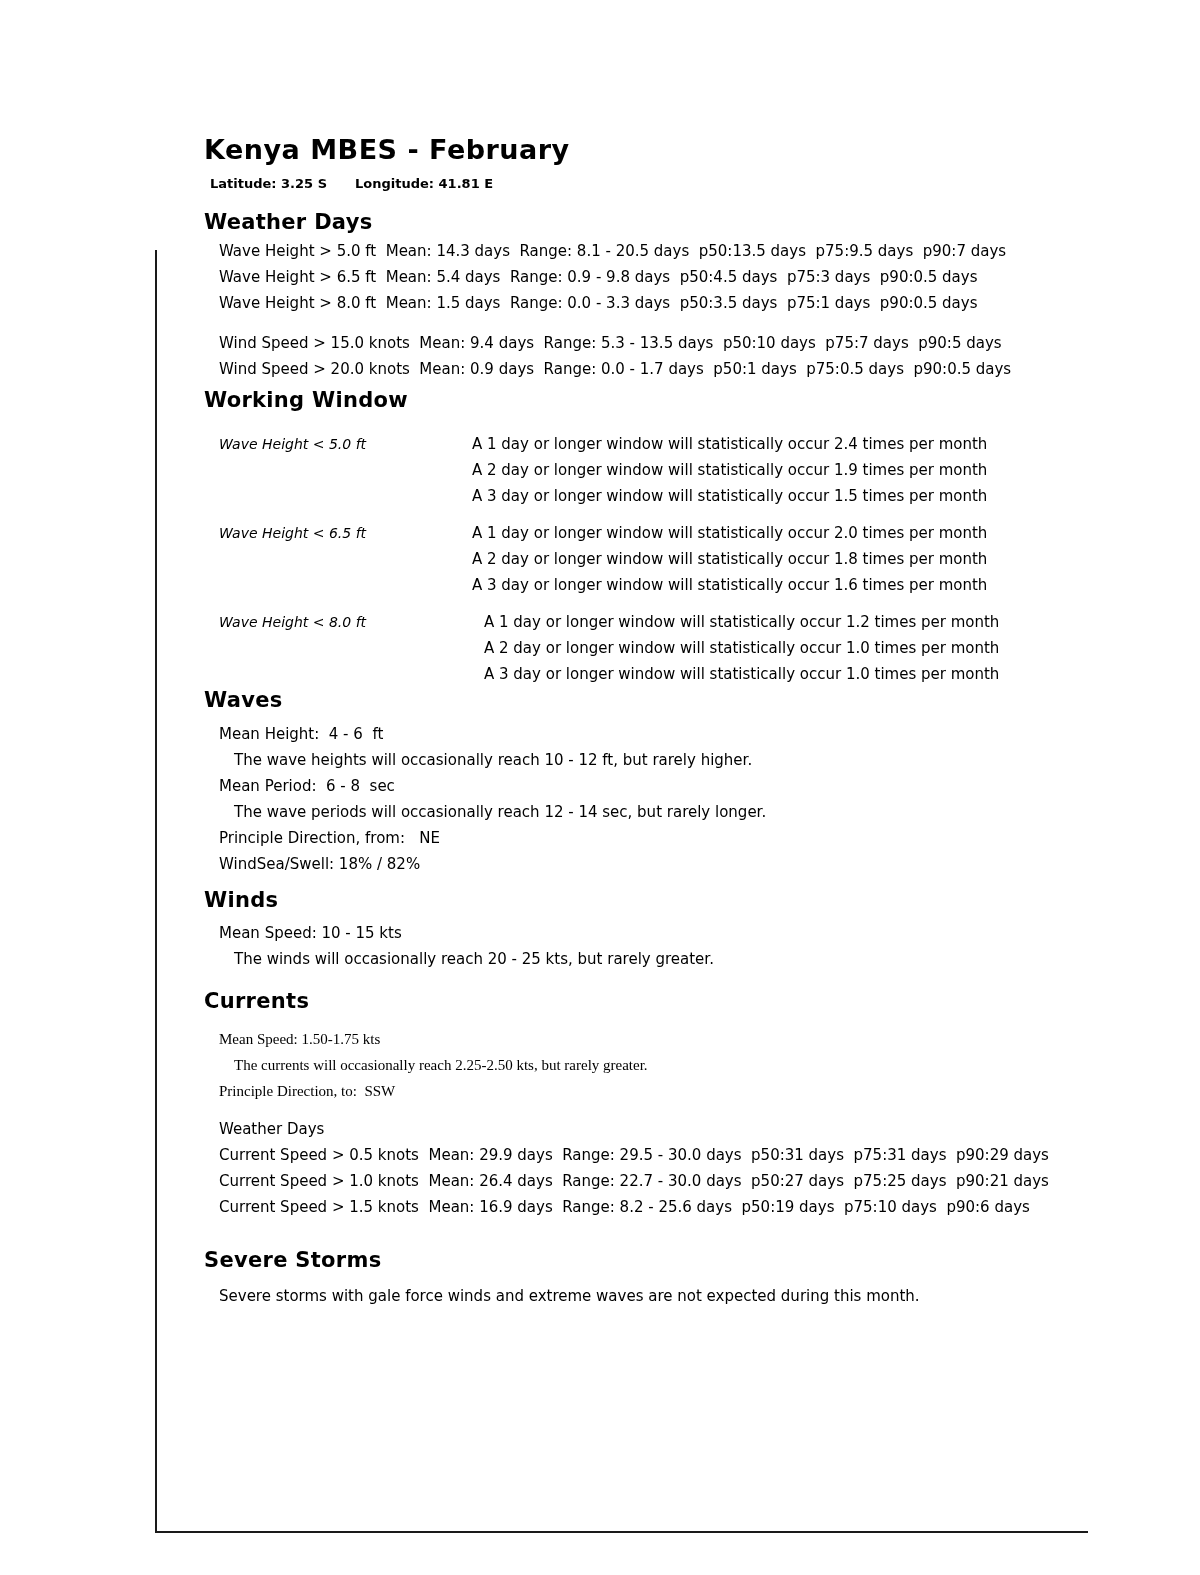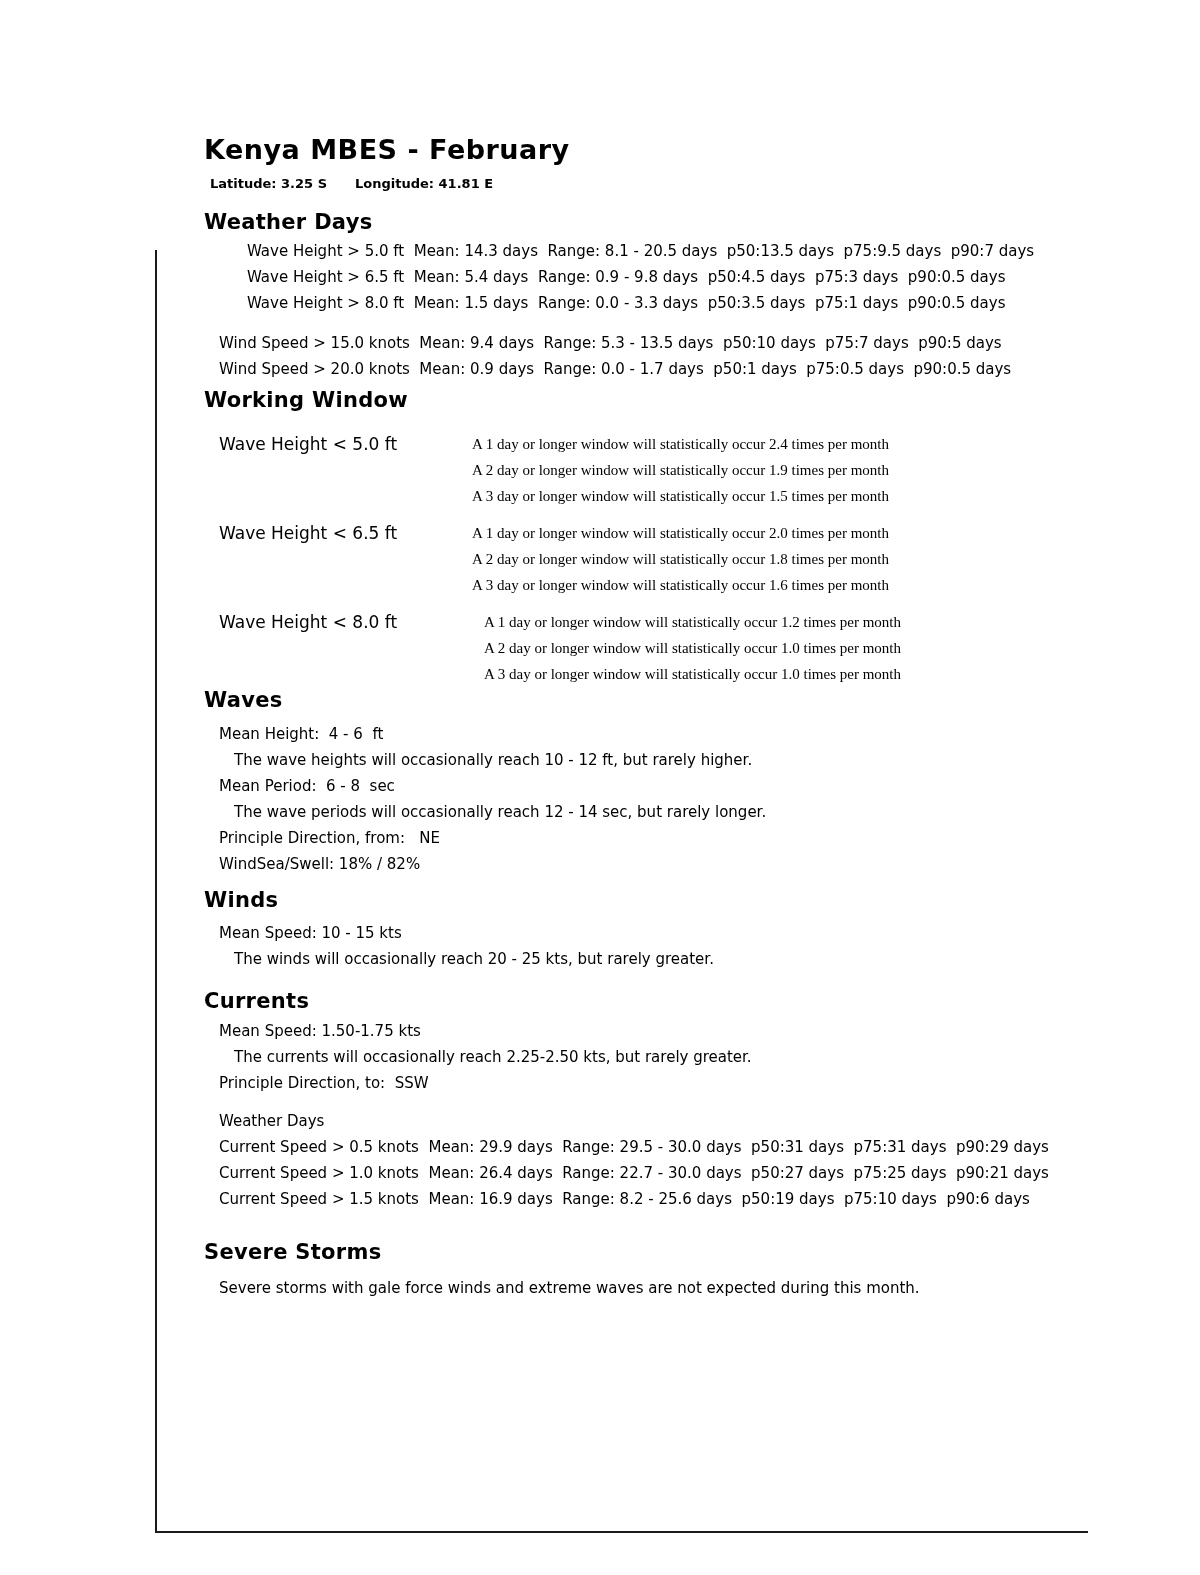--- a/index.html
+++ b/index.html
@@ -59,40 +59,41 @@
   .h2-severe         { margin-top: 27px; }
 
   .row {
     margin-left: 219px;
     font-size: 15px;
     line-height: 26px;
     white-space: pre-wrap;
   }
   .row.indent { margin-left: 234px; }
 
-  .wave-rows    { margin-top: 3px; margin-left: 28px; }
+  .wave-rows    { margin-top: 3px; }
   .wind-rows    { margin-top: 14px; }
   .waves-rows   { margin-top: 8px; }
   .winds-rows   { margin-top: 7px; }
-  .currents-rows{ margin-top: 4px; }
+  .currents-rows{ margin-top: 12px; font-family: Liberation Serif, serif; }
   .wd-sublabel  { margin-top: 12px; }
   .severe-text  { margin-top: 10px; }
 
   .ww-groups { margin-top: 18px; }
   .ww-group  { margin-bottom: 11px; }
   .ww-group:last-child { margin-bottom: 0; gap: 12px; }
   .ww-row { display: flex; margin-left: 219px; }
   .ww-label {
     width: 253px;
     flex: 0 0 253px;
-    font-size: 17px;
+    font-size: 14px;
     line-height: 26px;
     white-space: pre-wrap;
+    font-style: italic;
   }
-  .ww-lines { flex: 1; font-family: Liberation Serif, serif; }
+  .ww-lines { flex: 1; }
   .ww-line {
     font-size: 15px;
     line-height: 26px;
     white-space: pre-wrap;
   }
 </style>
 </head>
 <body>
 
 <div class="page">

